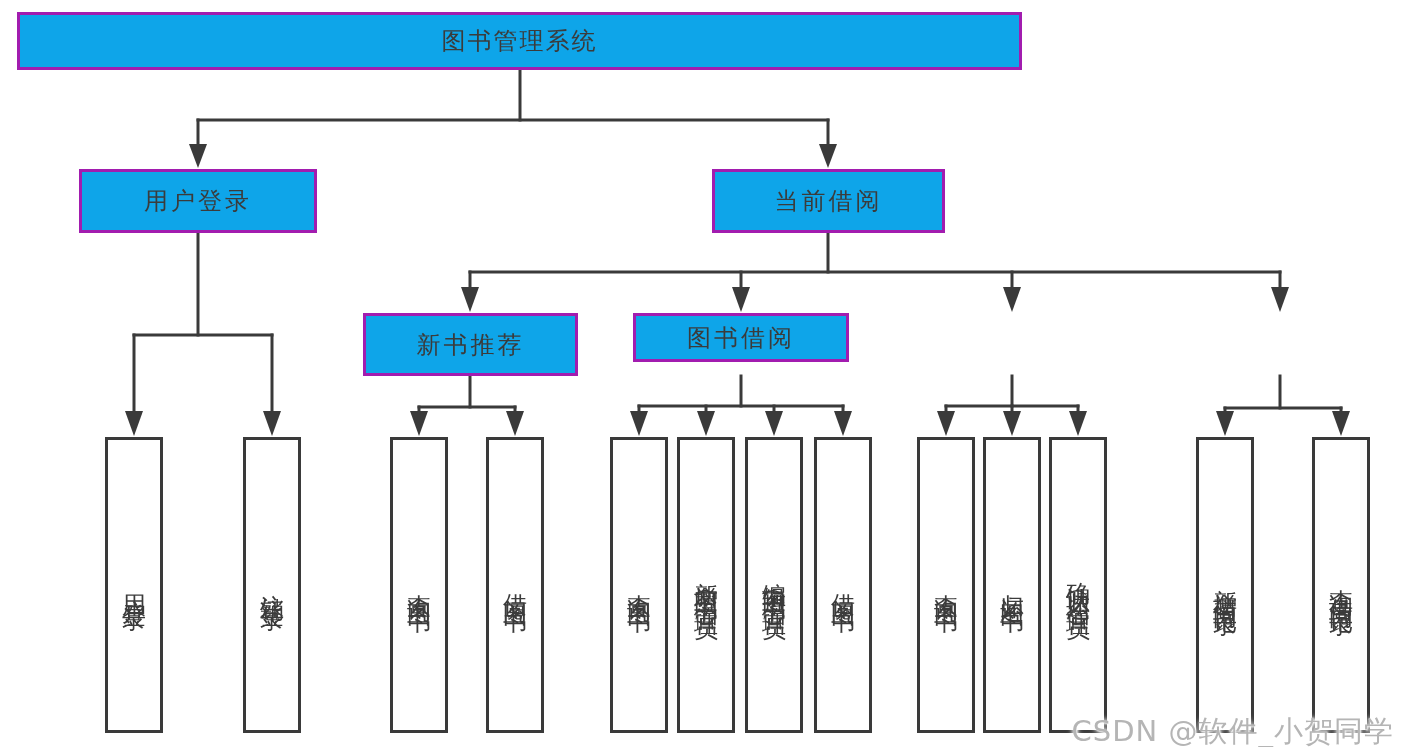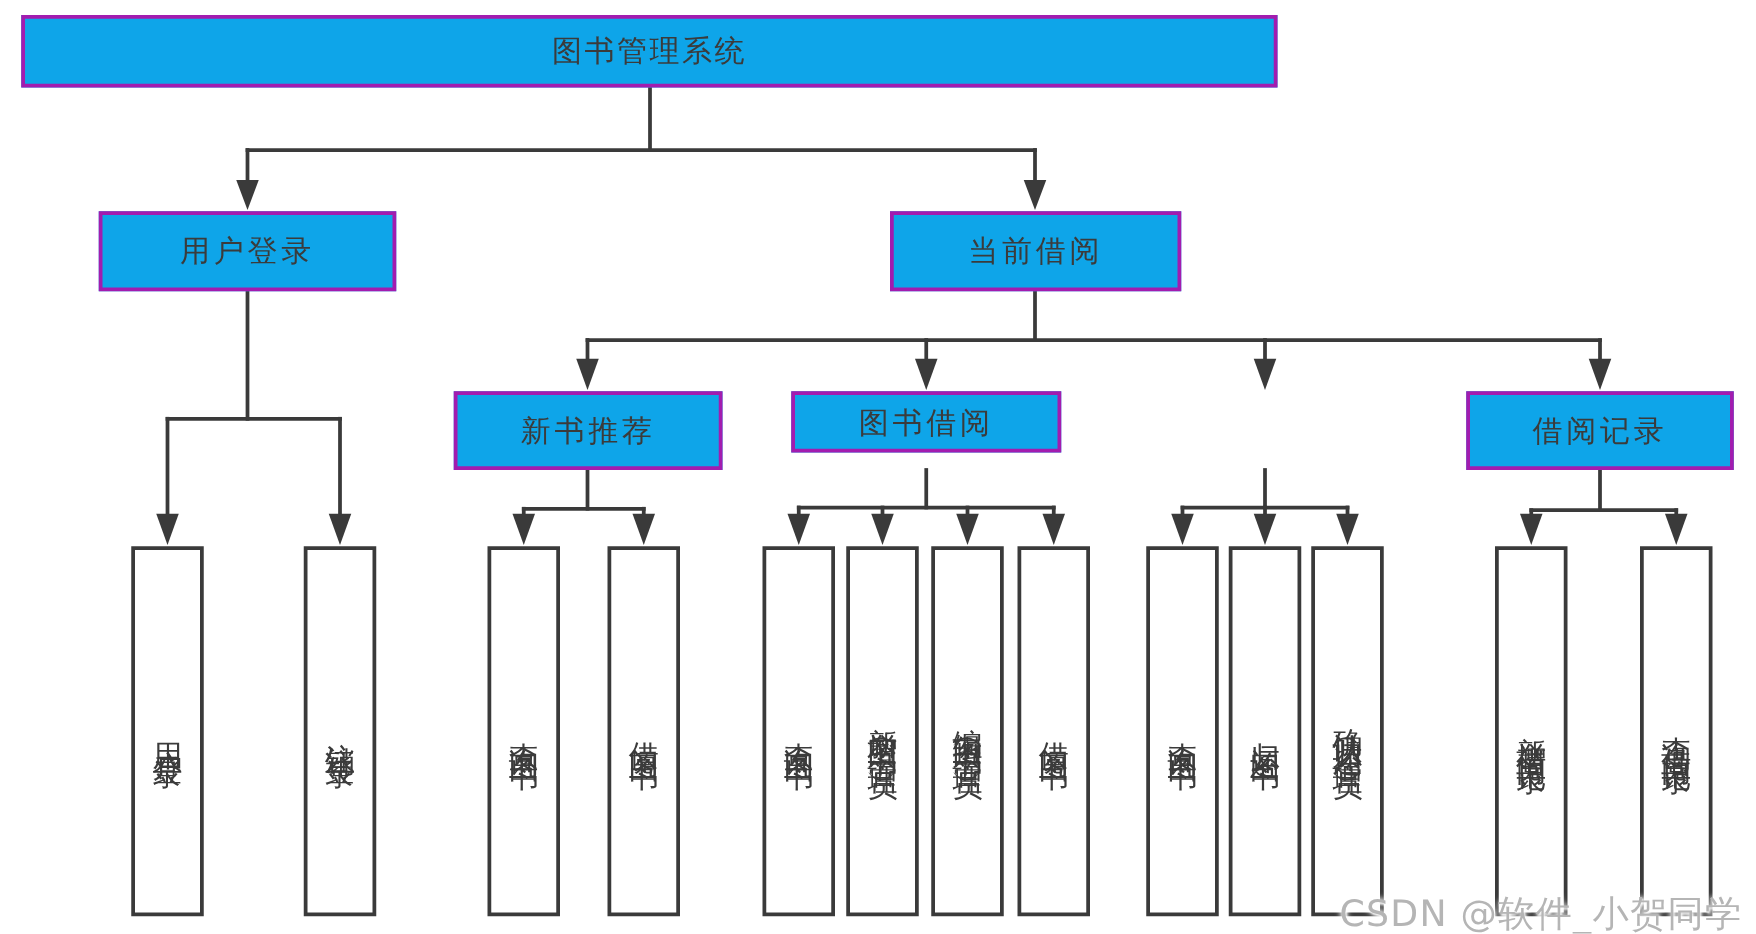--- a/index.html
+++ b/index.html
@@ -126,21 +126,20 @@
     </g>
   </svg>
 
   <div class="box root" style="left:17px;top:12px;width:1005px;height:58px;">图书管理系统</div>
 
   <div class="box" style="left:79px;top:169px;width:238px;height:64px;">用户登录</div>
   <div class="box" style="left:712px;top:169px;width:233px;height:64px;">当前借阅</div>
 
   <div class="box" style="left:363px;top:313px;width:215px;height:63px;">新书推荐</div>
   <div class="box" style="left:633px;top:313px;width:216px;height:49px;">图书借阅</div>
-  <div class="box" style="left:1173px;top:313px;width:214px;height:63px;">借阅记录</div>
 
   <div class="leaf" style="left:105px;">用户登录</div>
   <div class="leaf" style="left:243px;">注销登录</div>
 
   <div class="leaf" style="left:390px;">查询图书</div>
   <div class="leaf" style="left:486px;">借阅图书</div>
 
   <div class="leaf" style="left:610px;">查询图书</div>
   <div class="leaf" style="left:677px;">新增图书（管理员）</div>
   <div class="leaf" style="left:745px;">编辑图书（管理员）</div>

